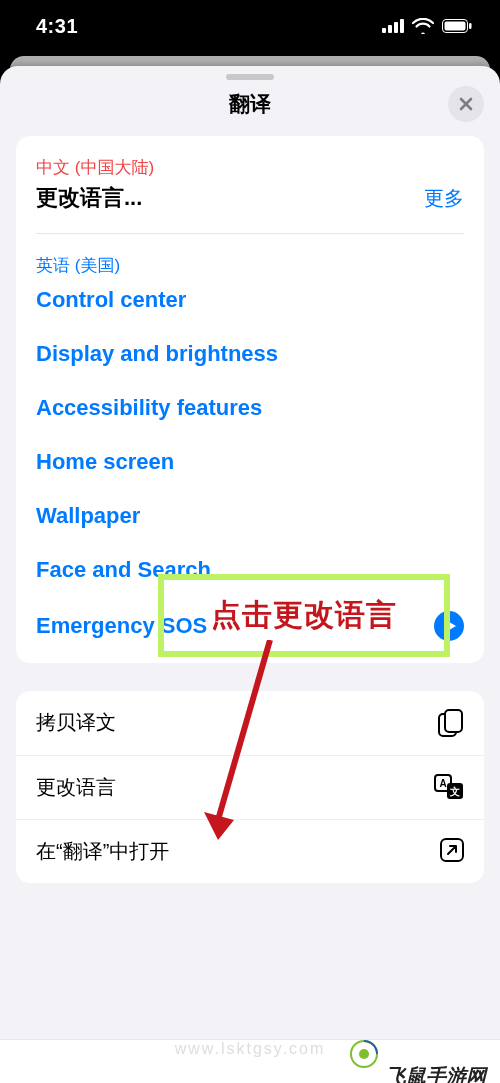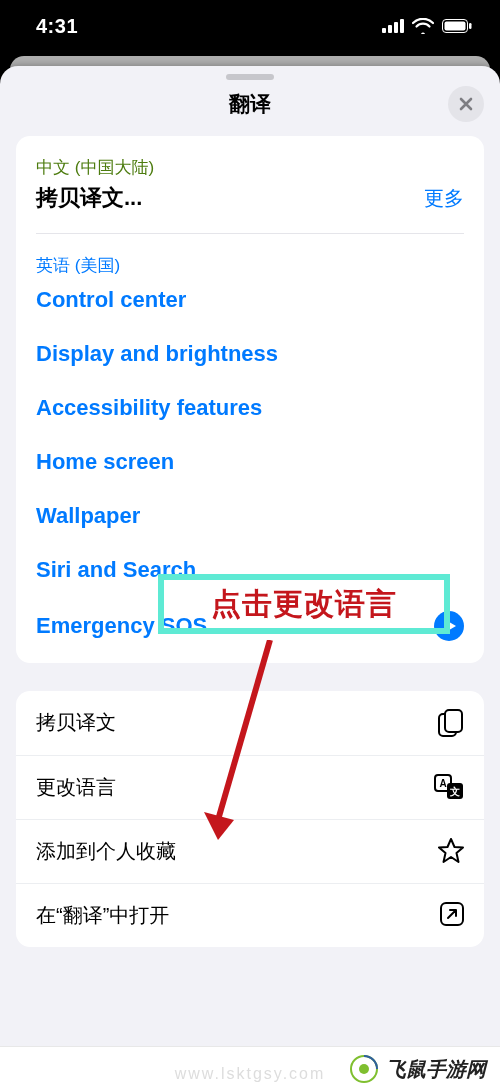--- a/index.html
+++ b/index.html
@@ -22,47 +22,47 @@
 
   .sheet-header { position: relative; text-align: center; padding: 10px 0 18px; }
   .sheet-title { font-size: 21px; font-weight: 600; color: #000; }
   .close-btn { position: absolute; right: 16px; top: 6px; width: 36px; height: 36px; border-radius: 50%; background: #e4e4e9; display: flex; align-items: center; justify-content: center; color: #7d7d82; font-size: 22px; font-weight: 500; }
   .close-btn svg { display:block; }
 
   .content { padding: 0 16px; }
 
   .card { background: #fff; border-radius: 14px; padding: 20px 20px 22px; margin-bottom: 28px; }
 
-  .src-lang { font-size: 17px; color: #4d7c0f; margin-bottom: 4px; }
+  .src-lang { font-size: 17px; color: #ef4444; margin-bottom: 4px; }
   .src-row { display: flex; align-items: baseline; justify-content: space-between; }
   .src-text { font-size: 22px; font-weight: 700; color: #000; }
   .more { font-size: 20px; color: #007aff; }
 
   .divider { height: 1px; background: #e5e5ea; margin: 20px 0; }
 
   .dst-lang { font-size: 17px; color: #007aff; margin-bottom: 10px; }
   .tr-list { display: flex; flex-direction: column; gap: 28px; }
   .tr-item { font-size: 22px; font-weight: 700; color: #007aff; }
   .tr-last-row { display: flex; align-items: center; justify-content: space-between; }
   .play-btn { width: 30px; height: 30px; border-radius: 50%; background: #007aff; display: flex; align-items: center; justify-content: center; color: #fff; flex-shrink: 0; }
   .play-btn svg { display:block; margin-left:2px; }
 
   .action-list { background: #fff; border-radius: 14px; overflow: hidden; }
   .action-row { display: flex; align-items: flex-start; justify-content: space-between; padding: 18px 20px; font-size: 20px; color: #000; }
   .action-row + .action-row { border-top: 1px solid #eceef1; }
   .action-icon { color: #000; }
   .action-icon svg { display:block; }
 
   
-  .anno-box { position: absolute; left: 158px; top: 574px; width: 292px; height: 60px; border: 6px solid #5eead4; background: transparent; display: flex; align-items: center; justify-content: center; }
+  .anno-box { position: absolute; left: 158px; top: 574px; width: 292px; height: 83px; border: 6px solid #bef264; background: transparent; display: flex; align-items: center; justify-content: center; }
   .anno-text { color: #c4161c; font-size: 30px; font-weight: 700; letter-spacing: 1px; white-space: nowrap; }
   .anno-arrow { position: absolute; left: 200px; top: 640px; pointer-events: none; }
 
   
-  .wm { position: absolute; left: 0; right: 0; bottom: 0; height: 37px; background: #fff; display: flex; align-items: flex-end; justify-content: flex-end; padding-right: 14px; gap: 8px; border-top: 1px solid #e8e8e8; }
+  .wm { position: absolute; left: 0; right: 0; bottom: 0; height: 44px; background: #fff; display: flex; align-items: flex-start; justify-content: flex-end; padding-right: 14px; gap: 8px; border-top: 1px solid #e8e8e8; }
   .wm-faint { position: absolute; left: 50%; transform: translateX(-50%); font-size: 16px; color: #ddd; letter-spacing: 2px; }
   .wm-logo { font-size: 20px; font-weight: 900; font-style: italic; color: #222; margin-top: 23px; }
 </style>
 </head>
 <body>
 
 <div class="status-bar">
   <div class="status-time">4:31</div>
   <div class="status-right">
     <svg width="22" height="14" viewBox="0 0 22 14">
@@ -94,32 +94,32 @@
       <svg width="16" height="16" viewBox="0 0 16 16">
           <path d="M3 3 L13 13 M13 3 L3 13" stroke="#7d7d82" stroke-width="2.6" stroke-linecap="round"></path>
         </svg>
     </div>
   </div>
 
   <div class="content">
     <div class="card">
       <div class="src-lang">中文 (中国大陆)</div>
       <div class="src-row">
-        <div class="src-text">拷贝译文...</div>
+        <div class="src-text">更改语言...</div>
         <div class="more">更多</div>
       </div>
       <div class="divider"></div>
       <div class="dst-lang">英语 (美国)</div>
       <div class="tr-list">
         <div class="tr-item">Control center</div>
         <div class="tr-item">Display and brightness</div>
         <div class="tr-item">Accessibility features</div>
         <div class="tr-item">Home screen</div>
         <div class="tr-item">Wallpaper</div>
-        <div class="tr-item">Siri and Search</div>
+        <div class="tr-item">Face and Search</div>
         <div class="tr-last-row">
           <div class="tr-item" style="margin:0">Emergency SOS</div>
           <div class="play-btn">
             <svg width="12" height="14" viewBox="0 0 12 14">
                 <path d="M0 0 L12 7 L0 14 Z" fill="#fff"></path>
               </svg>
           </div>
         </div>
       </div>
     </div>
@@ -135,28 +135,20 @@
         </span>
       </div>
       <div class="action-row">
         <span>更改语言</span>
         <span class="action-icon">
           <svg width="30" height="26" viewBox="0 0 30 26">
               <rect x="1" y="1" width="16" height="16" rx="3" stroke="#000" stroke-width="2" fill="none"></rect>
               <text x="9" y="13" font-size="10" text-anchor="middle" font-weight="700">A</text>
               <rect x="13" y="9" width="16" height="16" rx="3" fill="#000"></rect>
               <text x="21" y="21" font-size="10" text-anchor="middle" fill="#fff" font-weight="700">文</text>
-            </svg>
-        </span>
-      </div>
-      <div class="action-row">
-        <span>添加到个人收藏</span>
-        <span class="action-icon">
-          <svg width="26" height="26" viewBox="0 0 26 26">
-              <path d="M13 1 L16.5 9 L25 9.5 L18.5 15 L20.5 24 L13 19 L5.5 24 L7.5 15 L1 9.5 L9.5 9 Z" stroke="#000" stroke-width="2" fill="none" stroke-linejoin="round"></path>
             </svg>
         </span>
       </div>
       <div class="action-row">
         <span>在“翻译”中打开</span>
         <span class="action-icon">
           <svg width="24" height="24" viewBox="0 0 24 24">
               <rect x="1" y="1" width="22" height="22" rx="5" stroke="#000" stroke-width="2" fill="none"></rect>
               <path d="M8 16 L16 8 M10 8 H16 V14" stroke="#000" stroke-width="2" fill="none" stroke-linecap="round" stroke-linejoin="round"></path>
             </svg>

